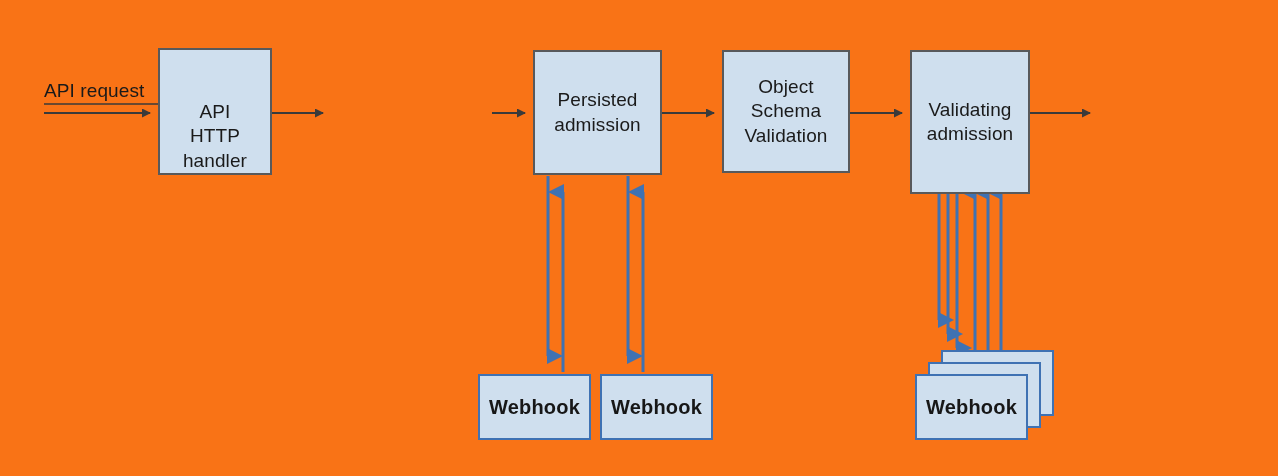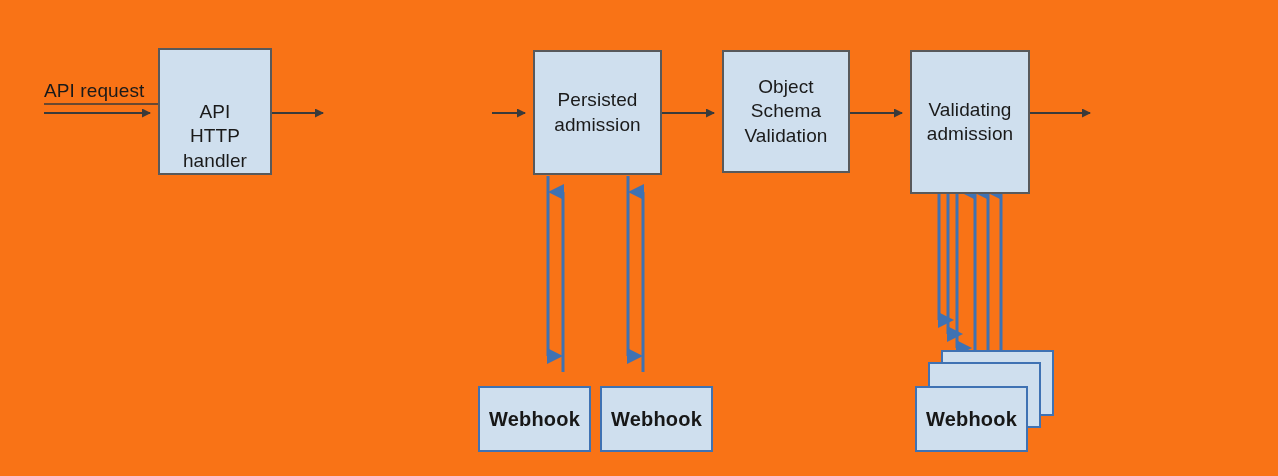--- a/index.html
+++ b/index.html
@@ -42,21 +42,20 @@
     background: #cfdfee;
     border: 2px solid #3f72b3;
     display: flex;
     align-items: center;
     justify-content: center;
     text-align: center;
     color: #171717;
     font-size: 20px;
     font-weight: 600;
     letter-spacing: 0.2px;
-    margin-top: 12px;
   }
   .webhook-ghost {
     position: absolute;
     box-sizing: border-box;
     background: #cfdfee;
     border: 2px solid #3f72b3;
   }
   .edge-label {
     position: absolute;
     font-size: 19px;

